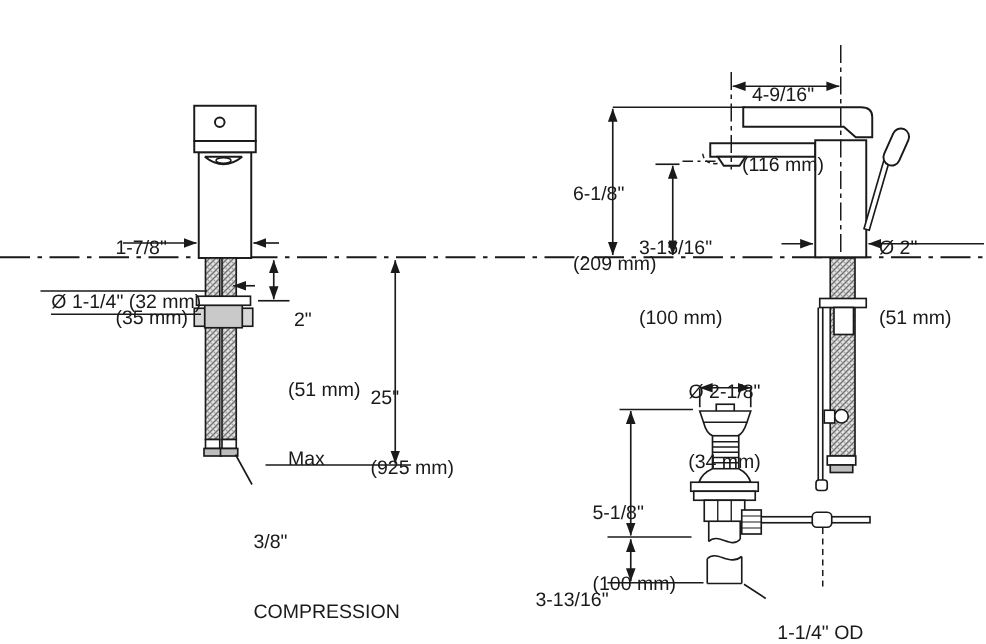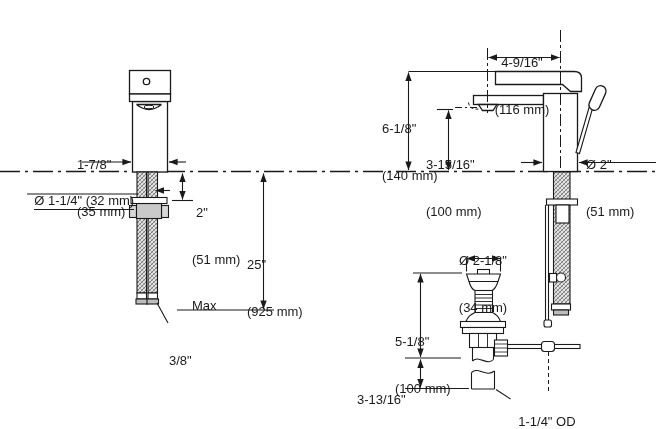--- a/index.html
+++ b/index.html
@@ -172,31 +172,32 @@
   <div style="margin-left:-4px">Max</div>
 </div>
 
 <div class="lbl" style="left:247px;top:226px">
   <div>25"</div>
   <div>(925 mm)</div>
 </div>
 
 <div class="lbl" style="left:169px;top:322px">
   <div>3/8"</div>
+  <div>COMPRESSION</div>
   
 </div>
 
 <div class="lbl c" style="left:483px;top:24px;width:78px">
   <div>4-9/16"</div>
   <div>(116 mm)</div>
 </div>
 
 <div class="lbl" style="left:382px;top:90px">
   <div>6-1/8"</div>
-  <div>(140 mm)</div>
+  <div>(209 mm)</div>
 </div>
 
 <div class="lbl" style="left:426px;top:126px">
   <div>3-15/16"</div>
   <div>(100 mm)</div>
 </div>
 
 <div class="lbl" style="left:586px;top:126px">
   <div>Ø 2"</div>
   <div>(51 mm)</div>

